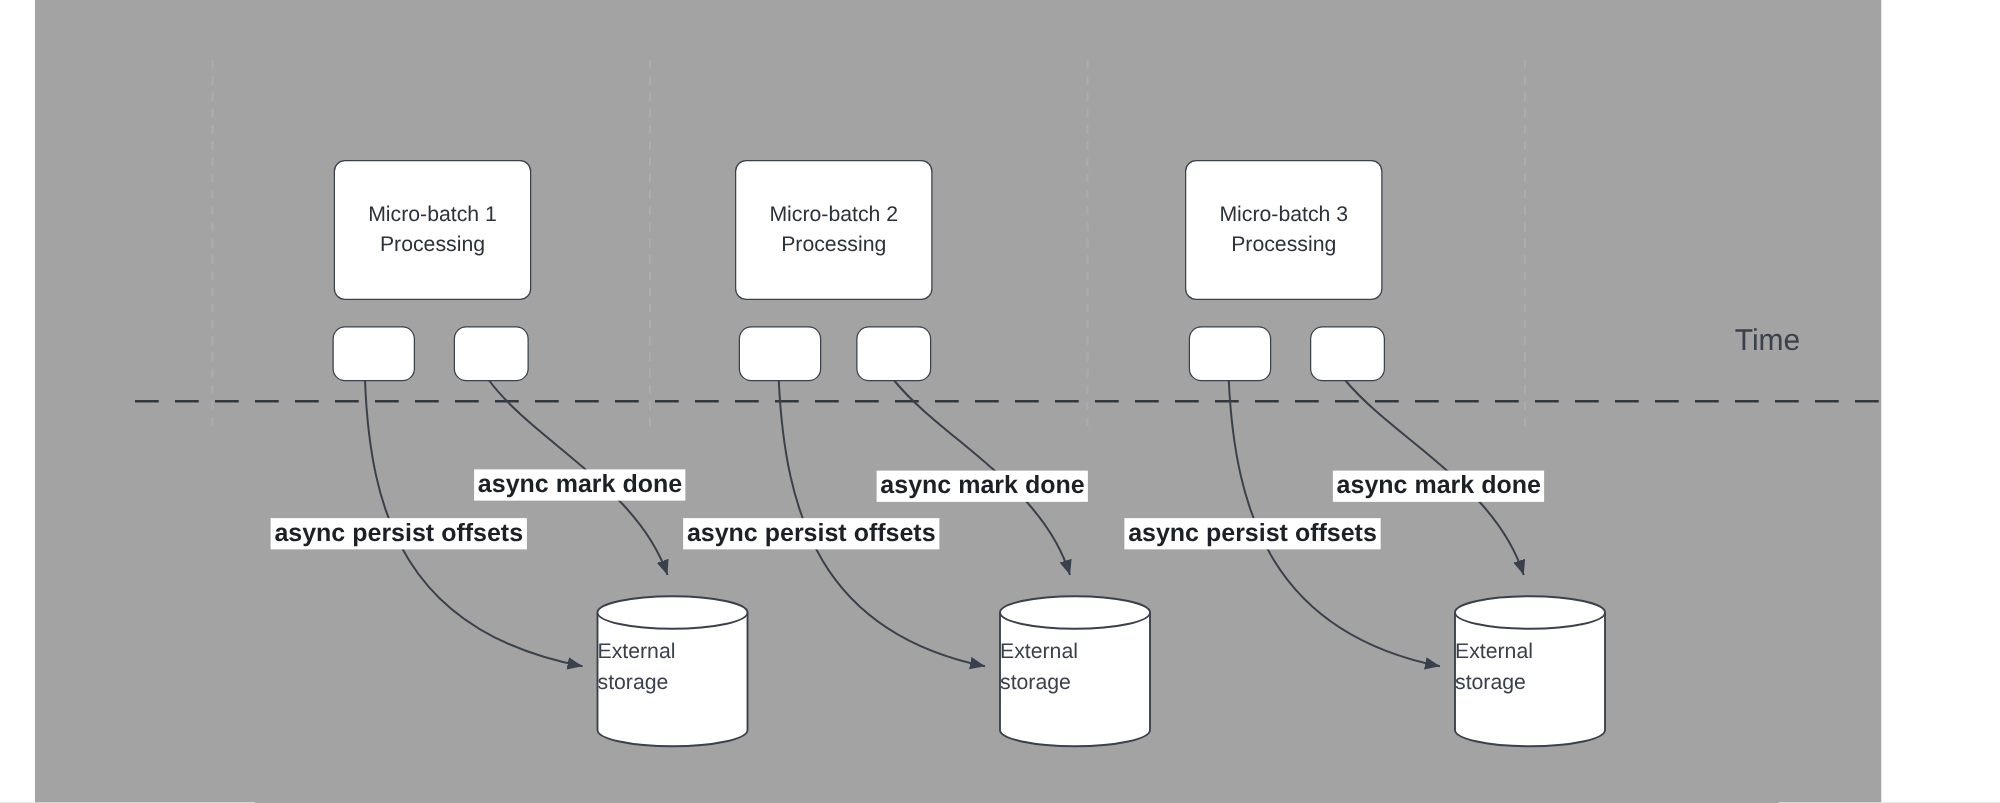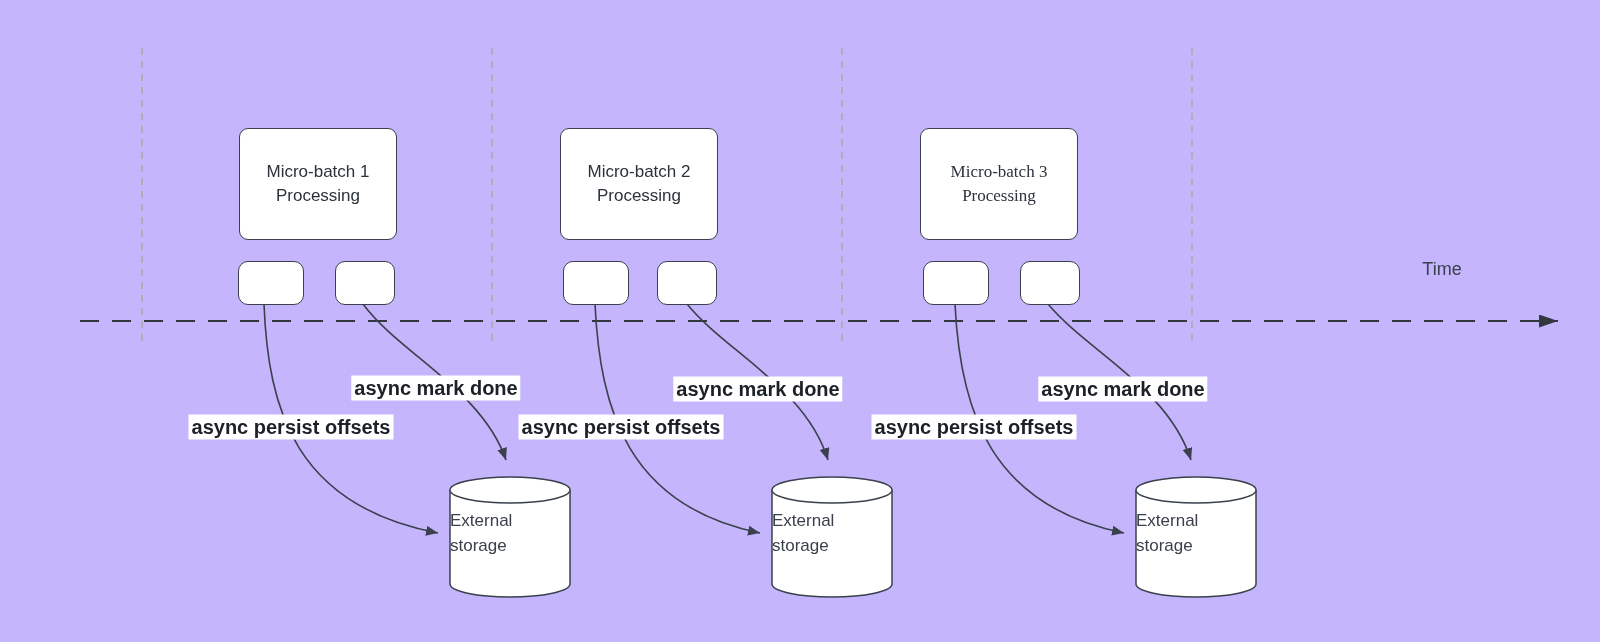--- a/index.html
+++ b/index.html
@@ -3,24 +3,25 @@
 <meta charset="utf-8">
 <style>
   html, body {
     margin: 0;
     padding: 0;
     background: #ffffff;
     font-family: "Liberation Sans", sans-serif;
   }
   #canvas {
     position: relative;
-    width: 1600px;
+    width: 1477px;
     height: 642px;
-    background: #c4b5fd;
+    background: #a3a3a3;
     overflow: hidden;
+    margin-left: 28px;
   }
   #wires {
     position: absolute;
     left: 0; top: 0;
     width: 1600px;
     height: 642px;
   }
   .big-box {
     position: absolute;
     width: 156px;
@@ -58,25 +59,25 @@
   .cyl-text {
     position: absolute;
     width: 120px;
     text-align: left;
     font-size: 17px;
     line-height: 25px;
     color: #3a414c;
   }
   .time-label {
     position: absolute;
-    left: 1396px;
+    left: 1340px;
     top: 259px;
     width: 92px;
     text-align: center;
-    font-size: 18px;
+    font-size: 24px;
     color: #3a414c;
   }
 </style>
 </head>
 <body>
 
 <div id="canvas">
 
   <svg id="wires" viewBox="0 0 1600 642" xmlns="http://www.w3.org/2000/svg">
     <defs>
@@ -137,21 +138,21 @@
   </div>
   <div class="small-box" style="left:563px; top:261px;"></div>
   <div class="small-box" style="left:657px; top:261px; width:58px;"></div>
   <div class="arrow-label" style="left:621px; top:427px;">async persist offsets</div>
   <div class="arrow-label" style="left:758px; top:389px;">async mark done</div>
   <div class="cyl-text" style="left:772px; top:508px;">
     <div>External</div>
     <div>storage</div>
   </div>
 
-  <div class="big-box" style="left:920px; top:128px;font-family:Liberation Serif, serif;">
+  <div class="big-box" style="left:920px; top:128px;">
     <span>Micro-batch 3</span>
     <span>Processing</span>
   </div>
   <div class="small-box" style="left:923px; top:261px;"></div>
   <div class="small-box" style="left:1020px; top:261px; width:58px;"></div>
   <div class="arrow-label" style="left:974px; top:427px;">async persist offsets</div>
   <div class="arrow-label" style="left:1123px; top:389px;">async mark done</div>
   <div class="cyl-text" style="left:1136px; top:508px;">
     <div>External</div>
     <div>storage</div>

